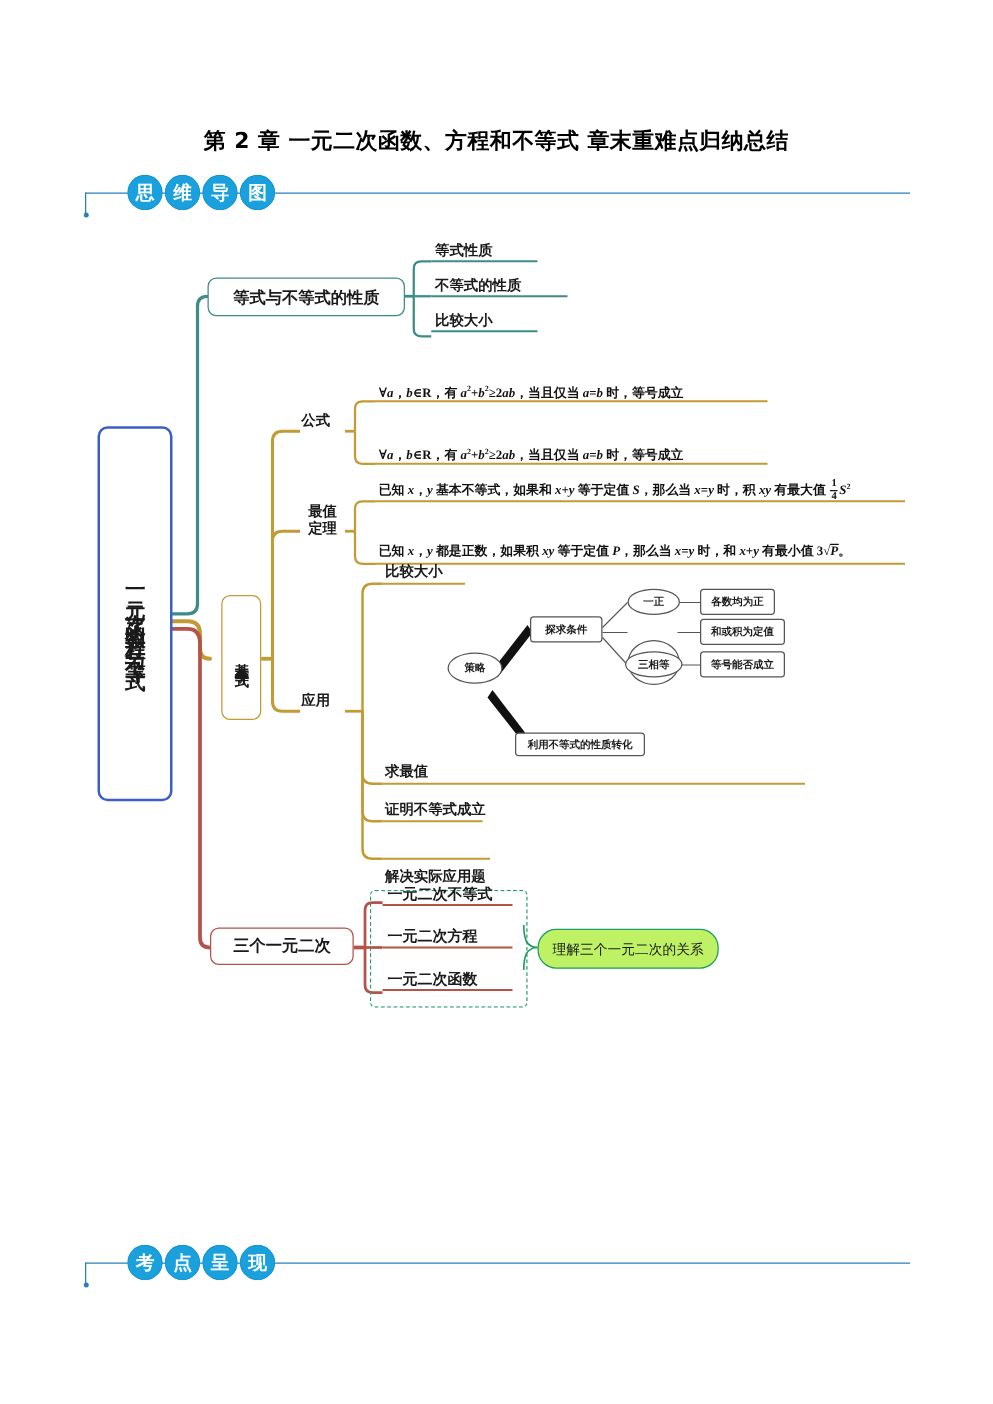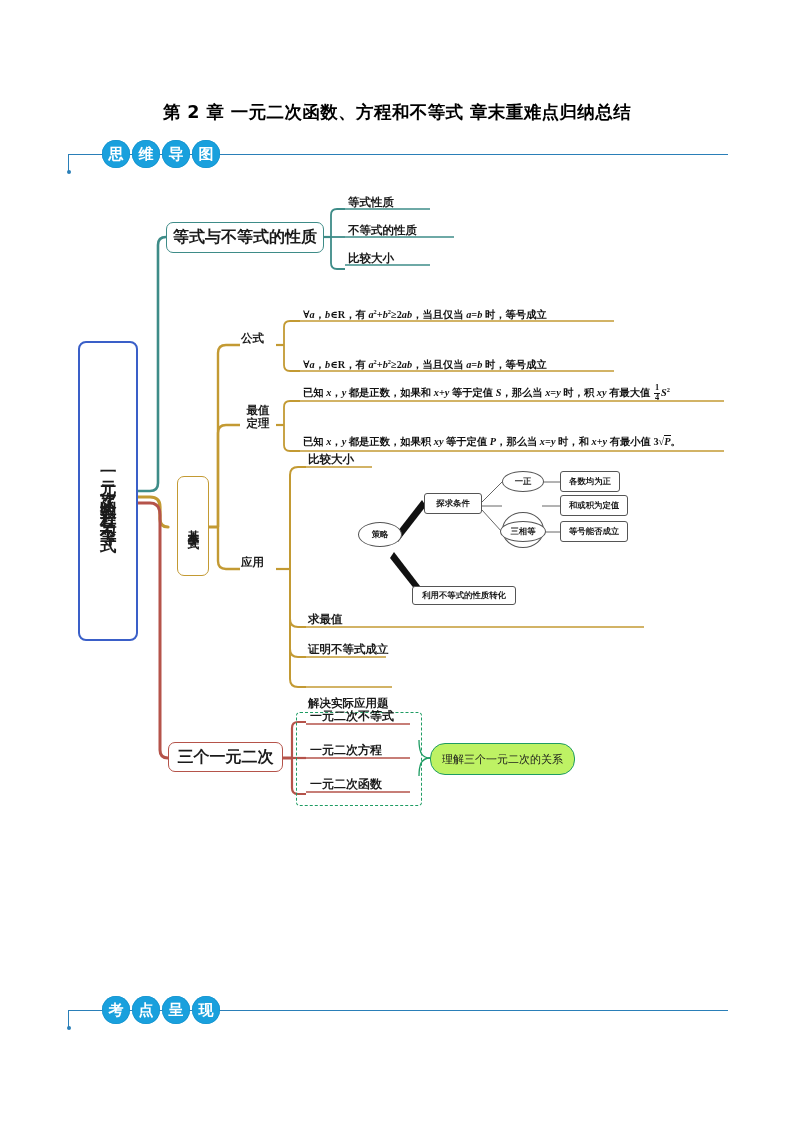--- a/index.html
+++ b/index.html
@@ -58,36 +58,36 @@
   .root-node{
     left:78px;top:166px;width:60px;height:300px;
     border:2.2px solid #3a5fc8;border-radius:8px;background:#fff;
     writing-mode:vertical-rl;text-orientation:upright;
     font-size:16.5px;letter-spacing:5.5px;padding-top:8px;
     line-height:1.05;
   }
 
   
   .n-l1{
-    border:1.4px solid;border-radius:7px;background:#fff;font-size:16px;
+    border:1.4px solid;border-radius:7px;background:#fff;font-size:13px;
   }
   .n-teal{border-color:#3e8c88;}
   .n-gold{border-color:#c39a33;}
   .n-red{border-color:#b5534a;}
 
   .node-eq{left:166px;top:47px;width:158px;height:31px;}
   .node-basic{
     left:177px;top:301px;width:32px;height:100px;
     writing-mode:vertical-rl;text-orientation:upright;
     font-size:11.5px;letter-spacing:2px;
   }
   .node-three{left:168px;top:567px;width:115px;height:30px;}
   
   .n-plain{
-    position:absolute;font-family:Liberation Serif, serif;
+    position:absolute;font-family:Liberation Mono, monospace;
     font-weight:700;font-size:11.5px;color:#1a1a1a;white-space:nowrap;
     line-height:14px;
   }
   .n-two-line{line-height:13px;text-align:center;white-space:normal;width:34px;}
 
   
   .formula{
     position:absolute;white-space:nowrap;color:#111;
     font-family:"Liberation Serif","DejaVu Serif",serif;
     font-weight:700;font-size:10.3px;line-height:14px;
@@ -221,21 +221,21 @@
 
     <div class="formula" style="left:303px;top:130px;">
       <span>∀</span><i>a</i><span>，</span><i>b</i><span>∈R，有 </span><i>a</i><sup>2</sup><span>+</span><i>b</i><sup>2</sup><span>≥2</span><i>ab</i><span>，当且仅当 </span><i>a</i><span>=</span><i>b</i><span> 时，等号成立</span>
     </div>
 
     <div class="formula" style="left:303px;top:180px;">
       <span>∀</span><i>a</i><span>，</span><i>b</i><span>∈R，有 </span><i>a</i><sup>2</sup><span>+</span><i>b</i><sup>2</sup><span>≥2</span><i>ab</i><span>，当且仅当 </span><i>a</i><span>=</span><i>b</i><span> 时，等号成立</span>
     </div>
 
     <div class="formula" style="left:303px;top:208px;">
-      <span>已知 </span><i>x</i><span>，</span><i>y</i><span> 都是正数，如果和 </span><i>x</i><span>+</span><i>y</i><span> 等于定值 </span><i>S</i><span>，那么当 </span><i>x</i><span>=</span><i>y</i><span> 时，积 </span><i>xy</i><span> 有最大值 </span><span class="frac"><span class="num">1</span><span class="den">4</span></span><i>S</i><sup>2</sup>
+      <span>已知 </span><i>x</i><span>，</span><i>y</i><span> 基本不等式，如果和 </span><i>x</i><span>+</span><i>y</i><span> 等于定值 </span><i>S</i><span>，那么当 </span><i>x</i><span>=</span><i>y</i><span> 时，积 </span><i>xy</i><span> 有最大值 </span><span class="frac"><span class="num">1</span><span class="den">4</span></span><i>S</i><sup>2</sup>
     </div>
 
     <div class="formula" style="left:303px;top:260px;">
       <span>已知 </span><i>x</i><span>，</span><i>y</i><span> 都是正数，如果积 </span><i>xy</i><span> 等于定值 </span><i>P</i><span>，那么当 </span><i>x</i><span>=</span><i>y</i><span> 时，和 </span><i>x</i><span>+</span><i>y</i><span> 有最小值 3</span><span>√</span><i style="border-top:1px solid #111;padding-top:0px;">P</i><span>。</span>
     </div>
 
     <div class="n-plain" style="left:308px;top:277px;">比较大小</div>
     <div class="n-plain" style="left:308px;top:437px;">求最值</div>
     <div class="n-plain" style="left:308px;top:467px;">证明不等式成立</div>
     <div class="n-plain" style="left:308px;top:497px;margin-top:24px;">解决实际应用题</div>

